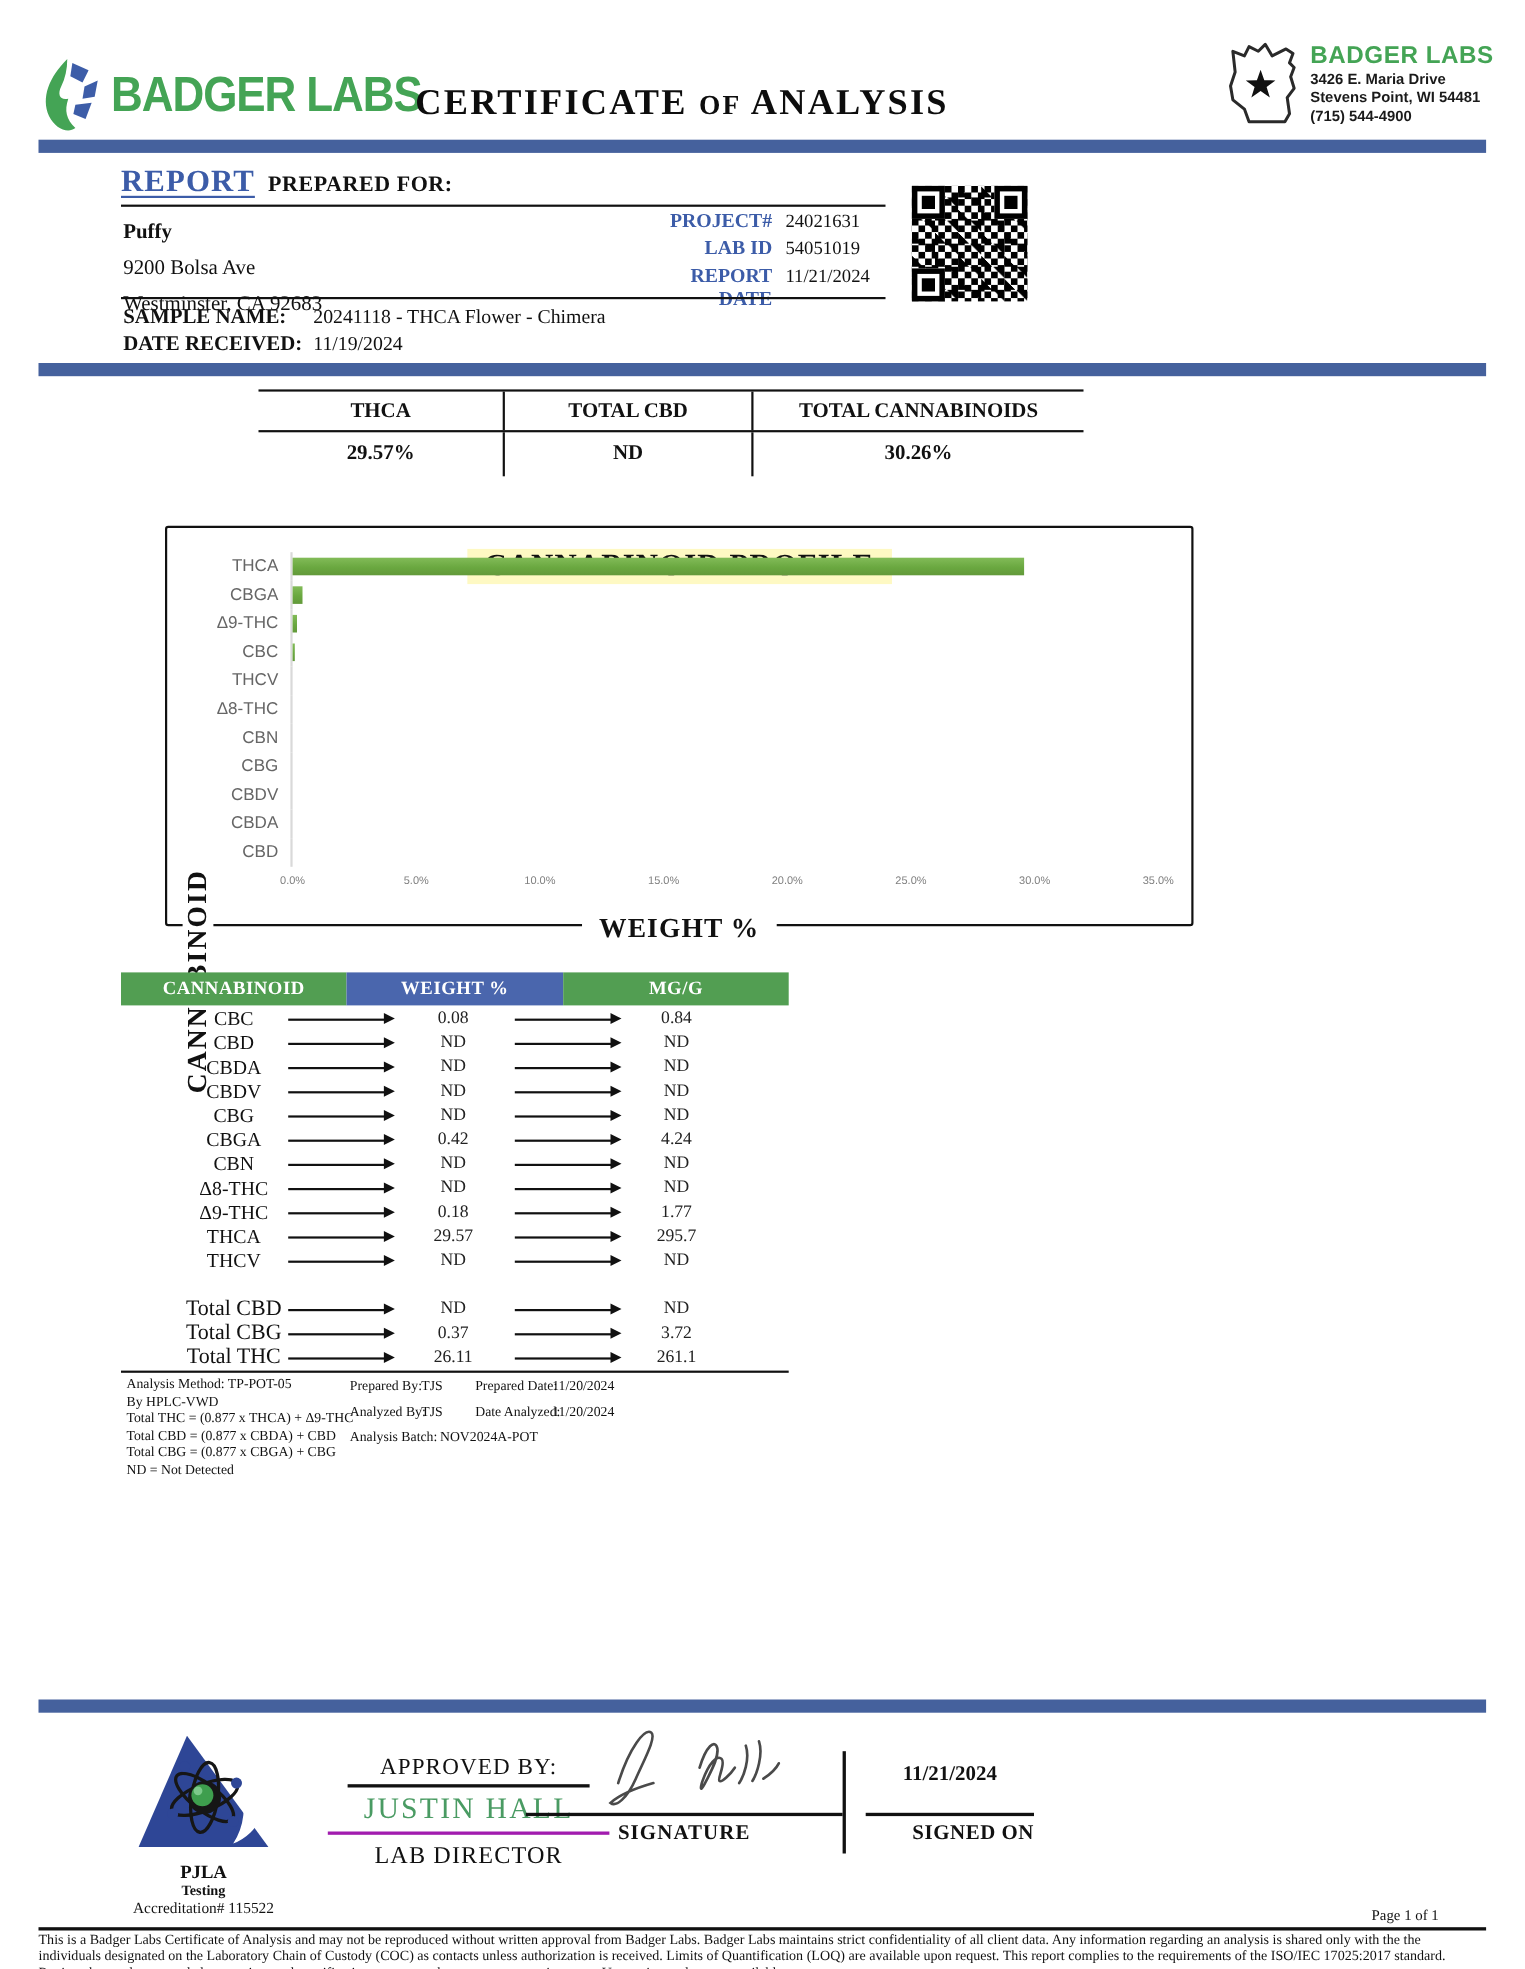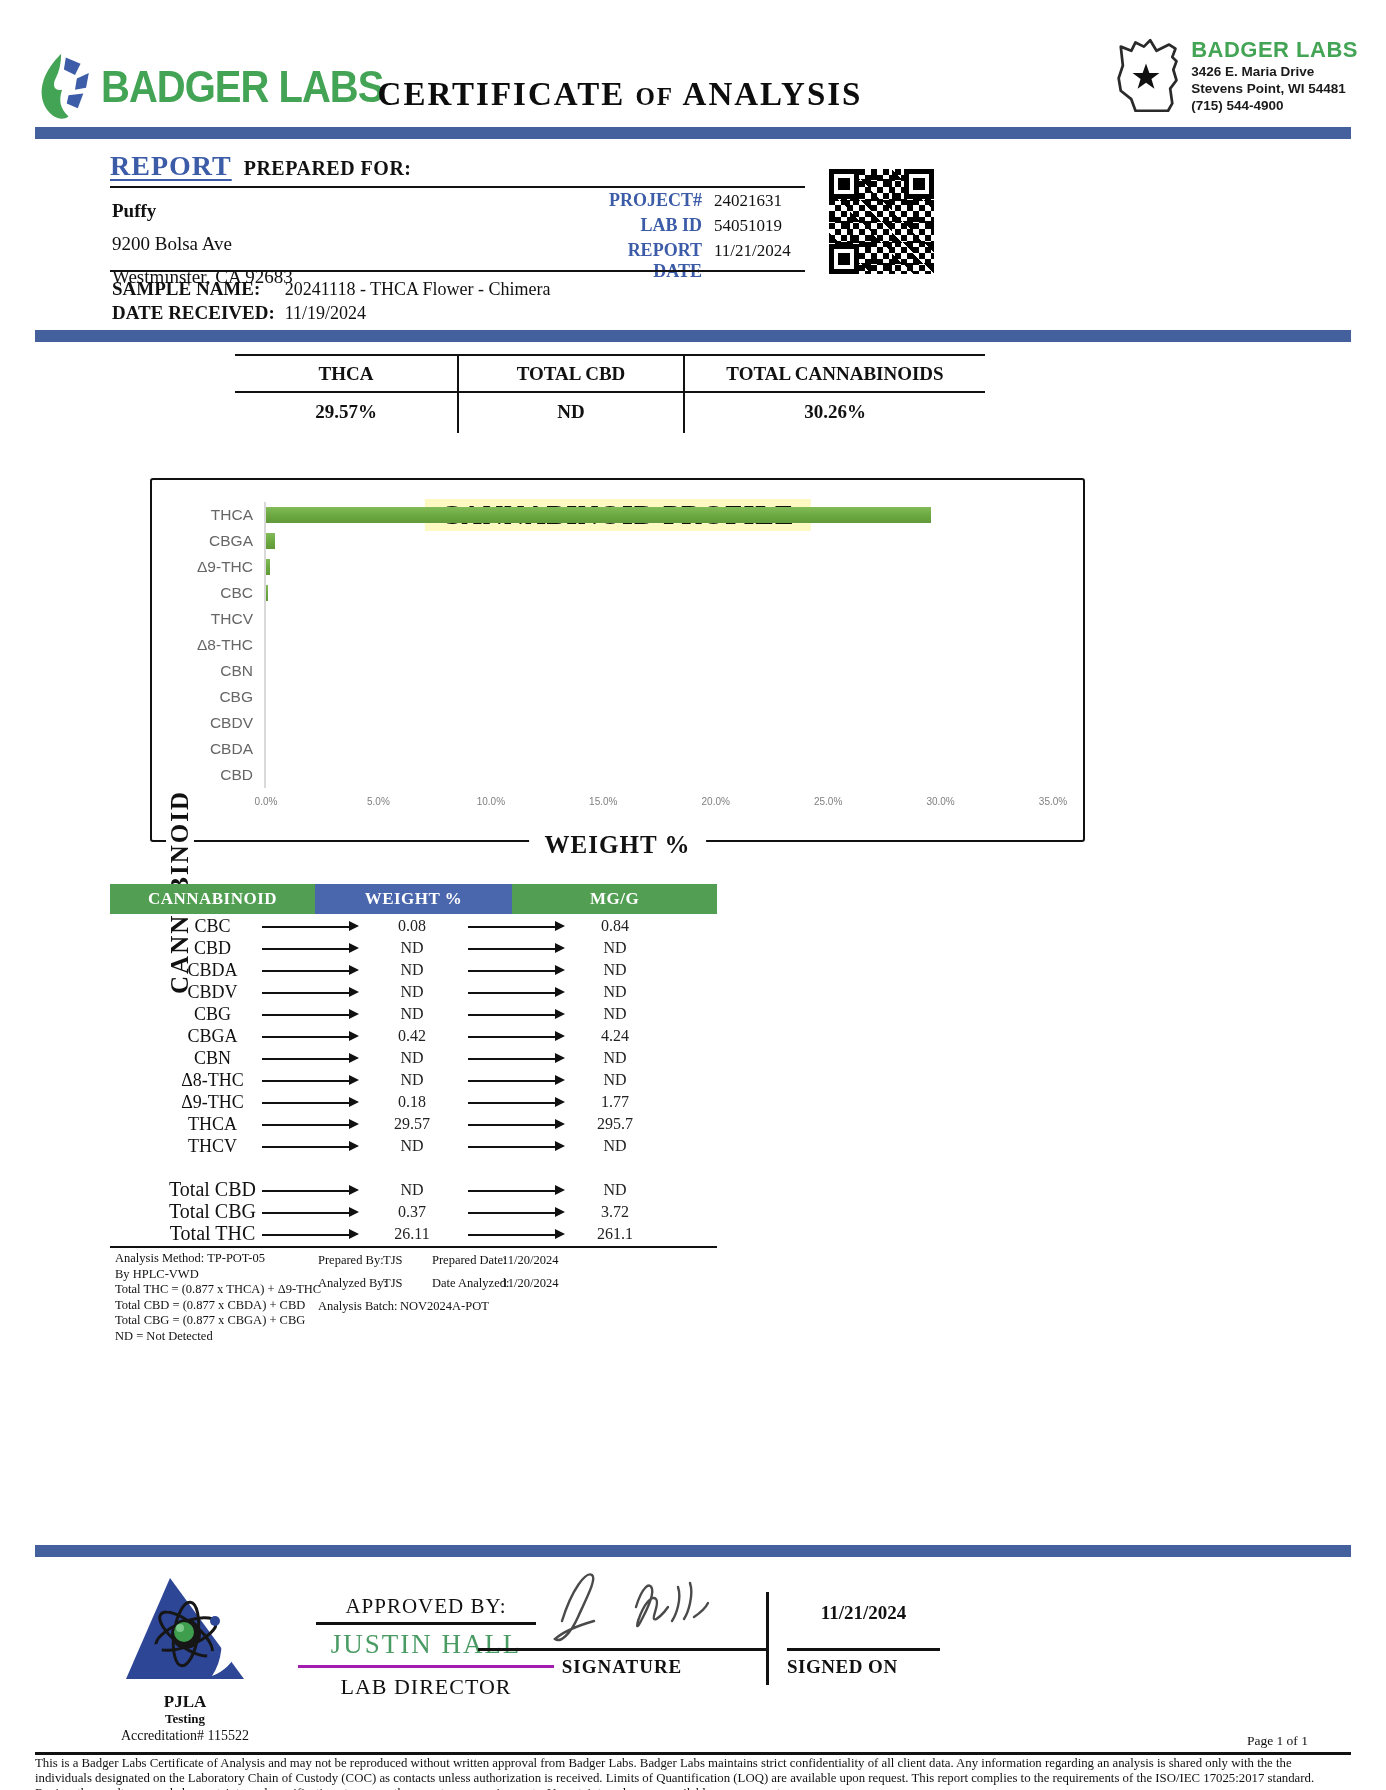--- a/index.html
+++ b/index.html
@@ -119,21 +119,21 @@
     width:86%; margin:0 auto; }
   .approved .a2 { color:#4A9B63; font-size:27px; letter-spacing:2px; padding:4px 0 5px; border-bottom:3px solid #a21caf; }
   .approved .a3 { font-size:22px; letter-spacing:1px; padding-top:6px; }
 
   .sig-svg { left:540px; top:1563px; }
   .sig-line { left:478px; top:1648px; width:288px; height:2.5px; background:#111; }
   .sig-label { left:478px; top:1656px; width:288px; text-align:center; font-weight:700; font-size:19px; letter-spacing:1px; }
   .sig-divider { left:766px; top:1592px; width:2.5px; height:93px; background:#111; }
   .signed-date { left:787px; top:1602px; width:153px; text-align:center; font-weight:700; font-size:19px; }
   .signed-line { left:787px; top:1648px; width:153px; height:2.5px; background:#111; }
-  .signed-label { left:787px; top:1656px; width:153px; text-align:left; font-weight:700; font-size:19px; letter-spacing:0.5px; }
+  .signed-label { left:787px; top:1656px; width:153px; text-align:right; font-weight:700; font-size:19px; letter-spacing:0.5px; }
   .page-num { right:78px; top:1733px; font-size:13.5px; }
 
   .bottom-line { left:35px; top:1752px; width:1316px; height:2.5px; background:#111; }
   .disclaimer { left:35px; top:1756px; width:1316px; font-size:12.8px; line-height:14.8px; color:#111; }
 </style>
 </head>
 <body>
 
 <div class="page">
 

